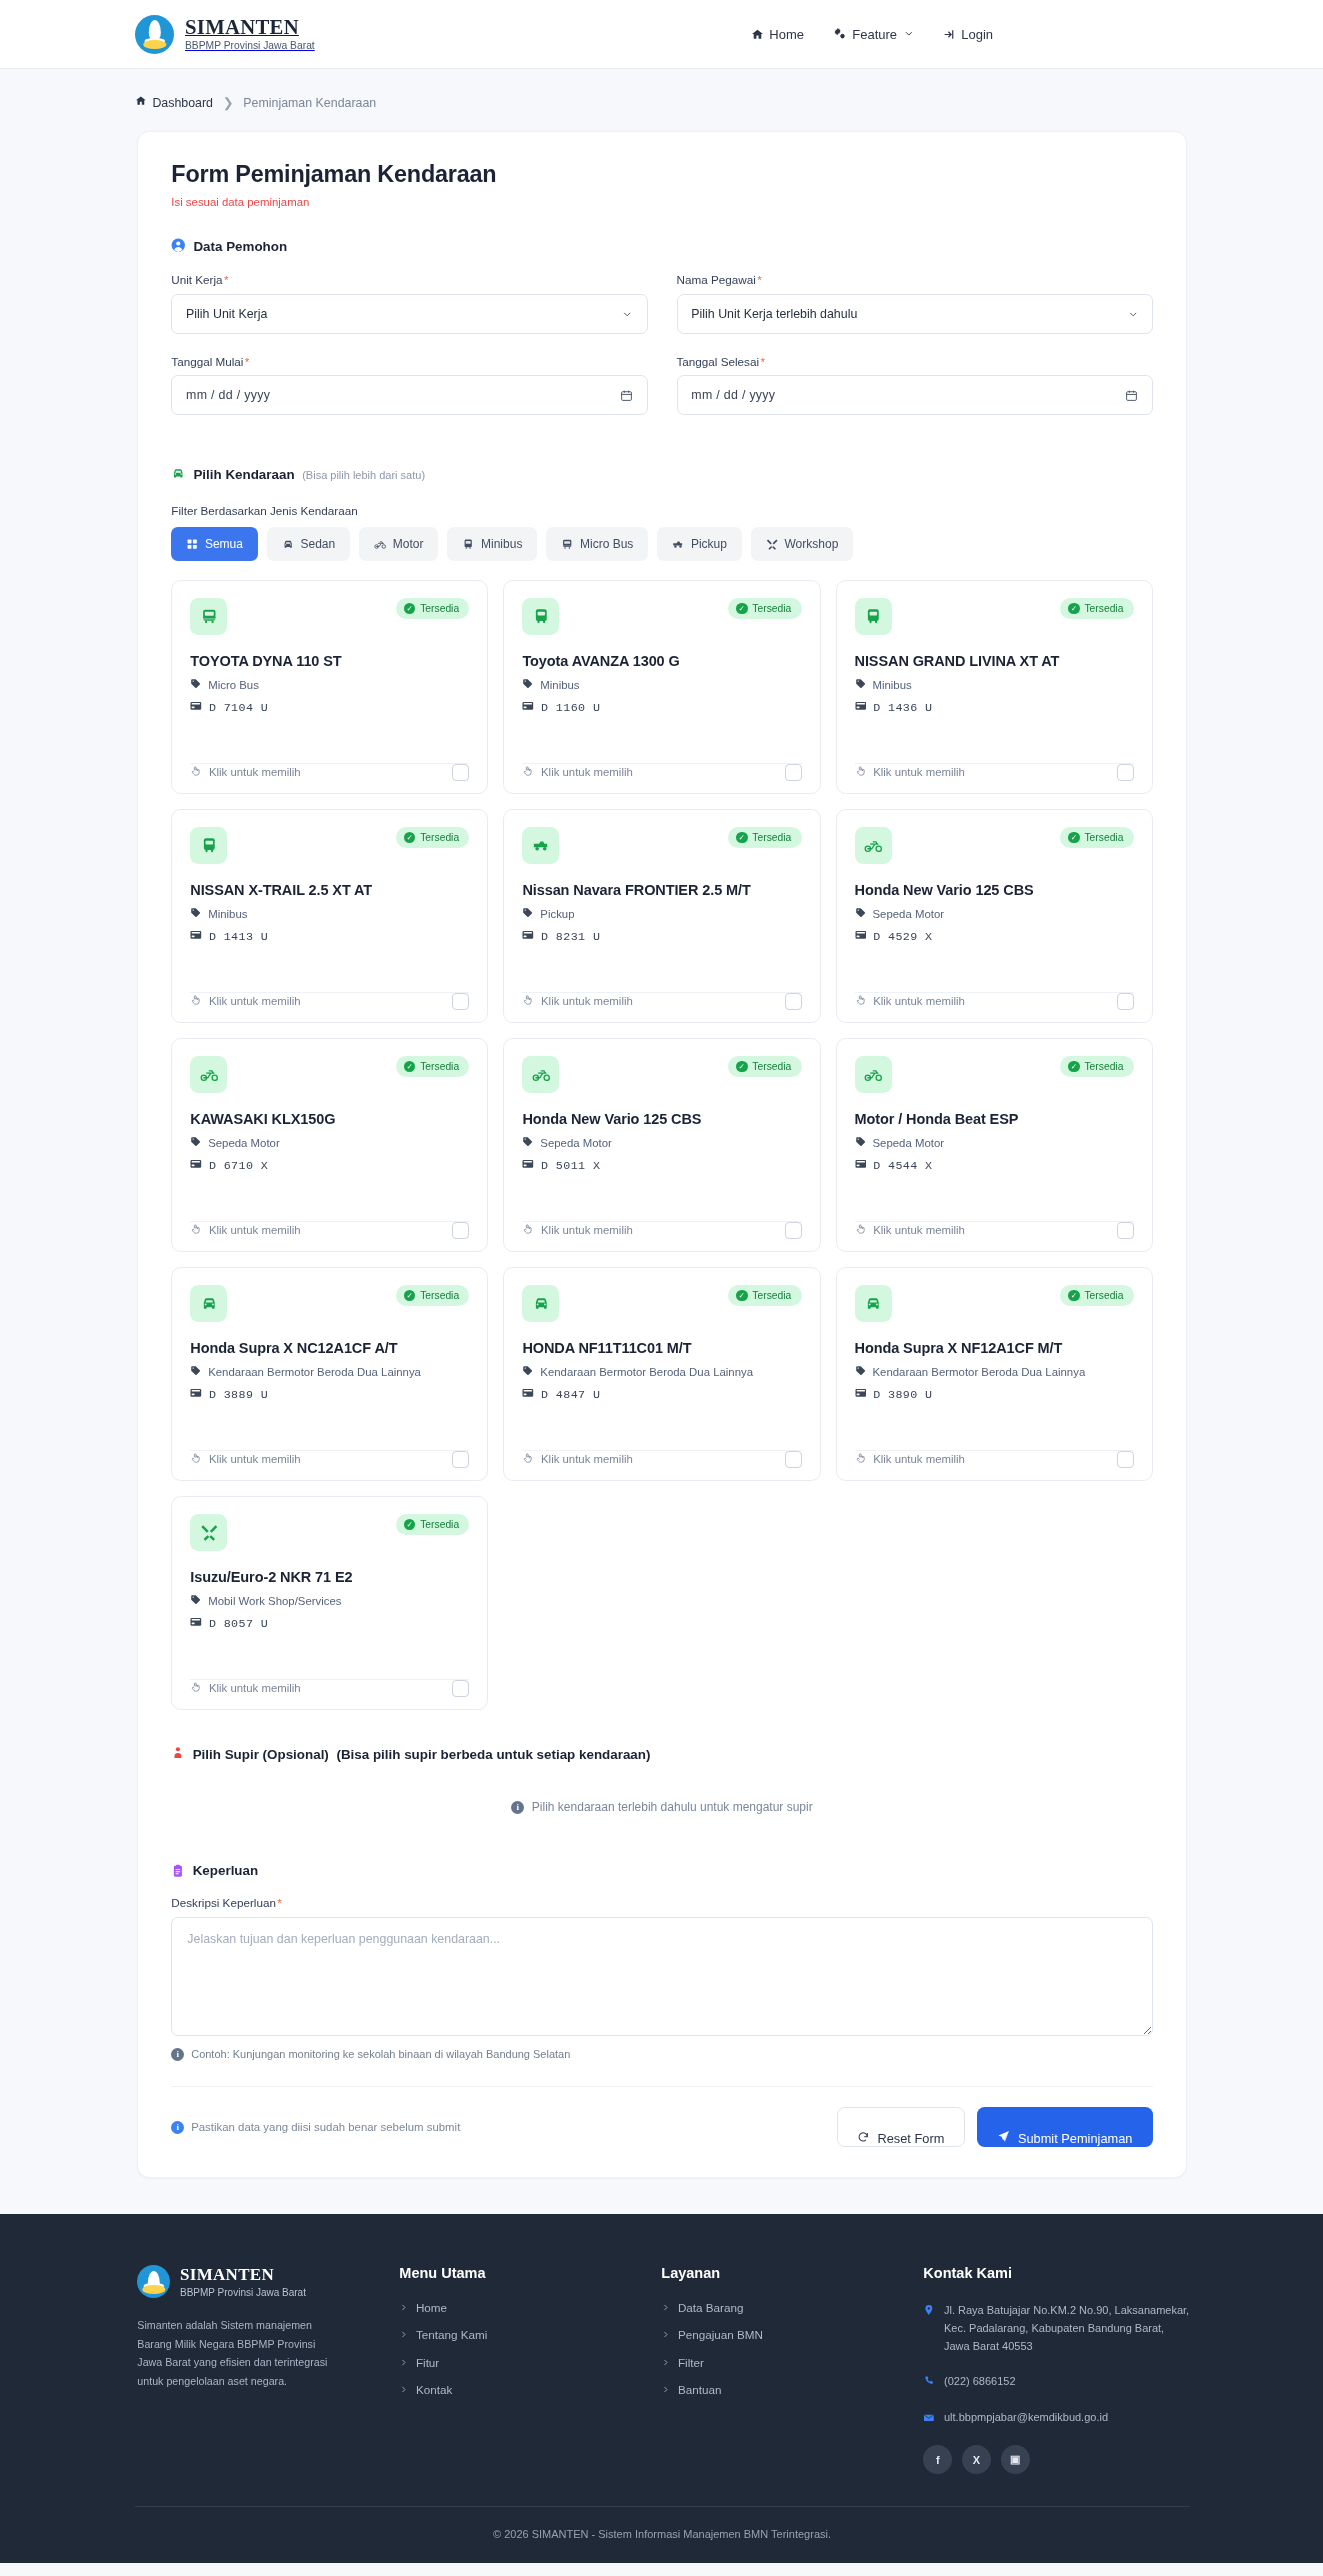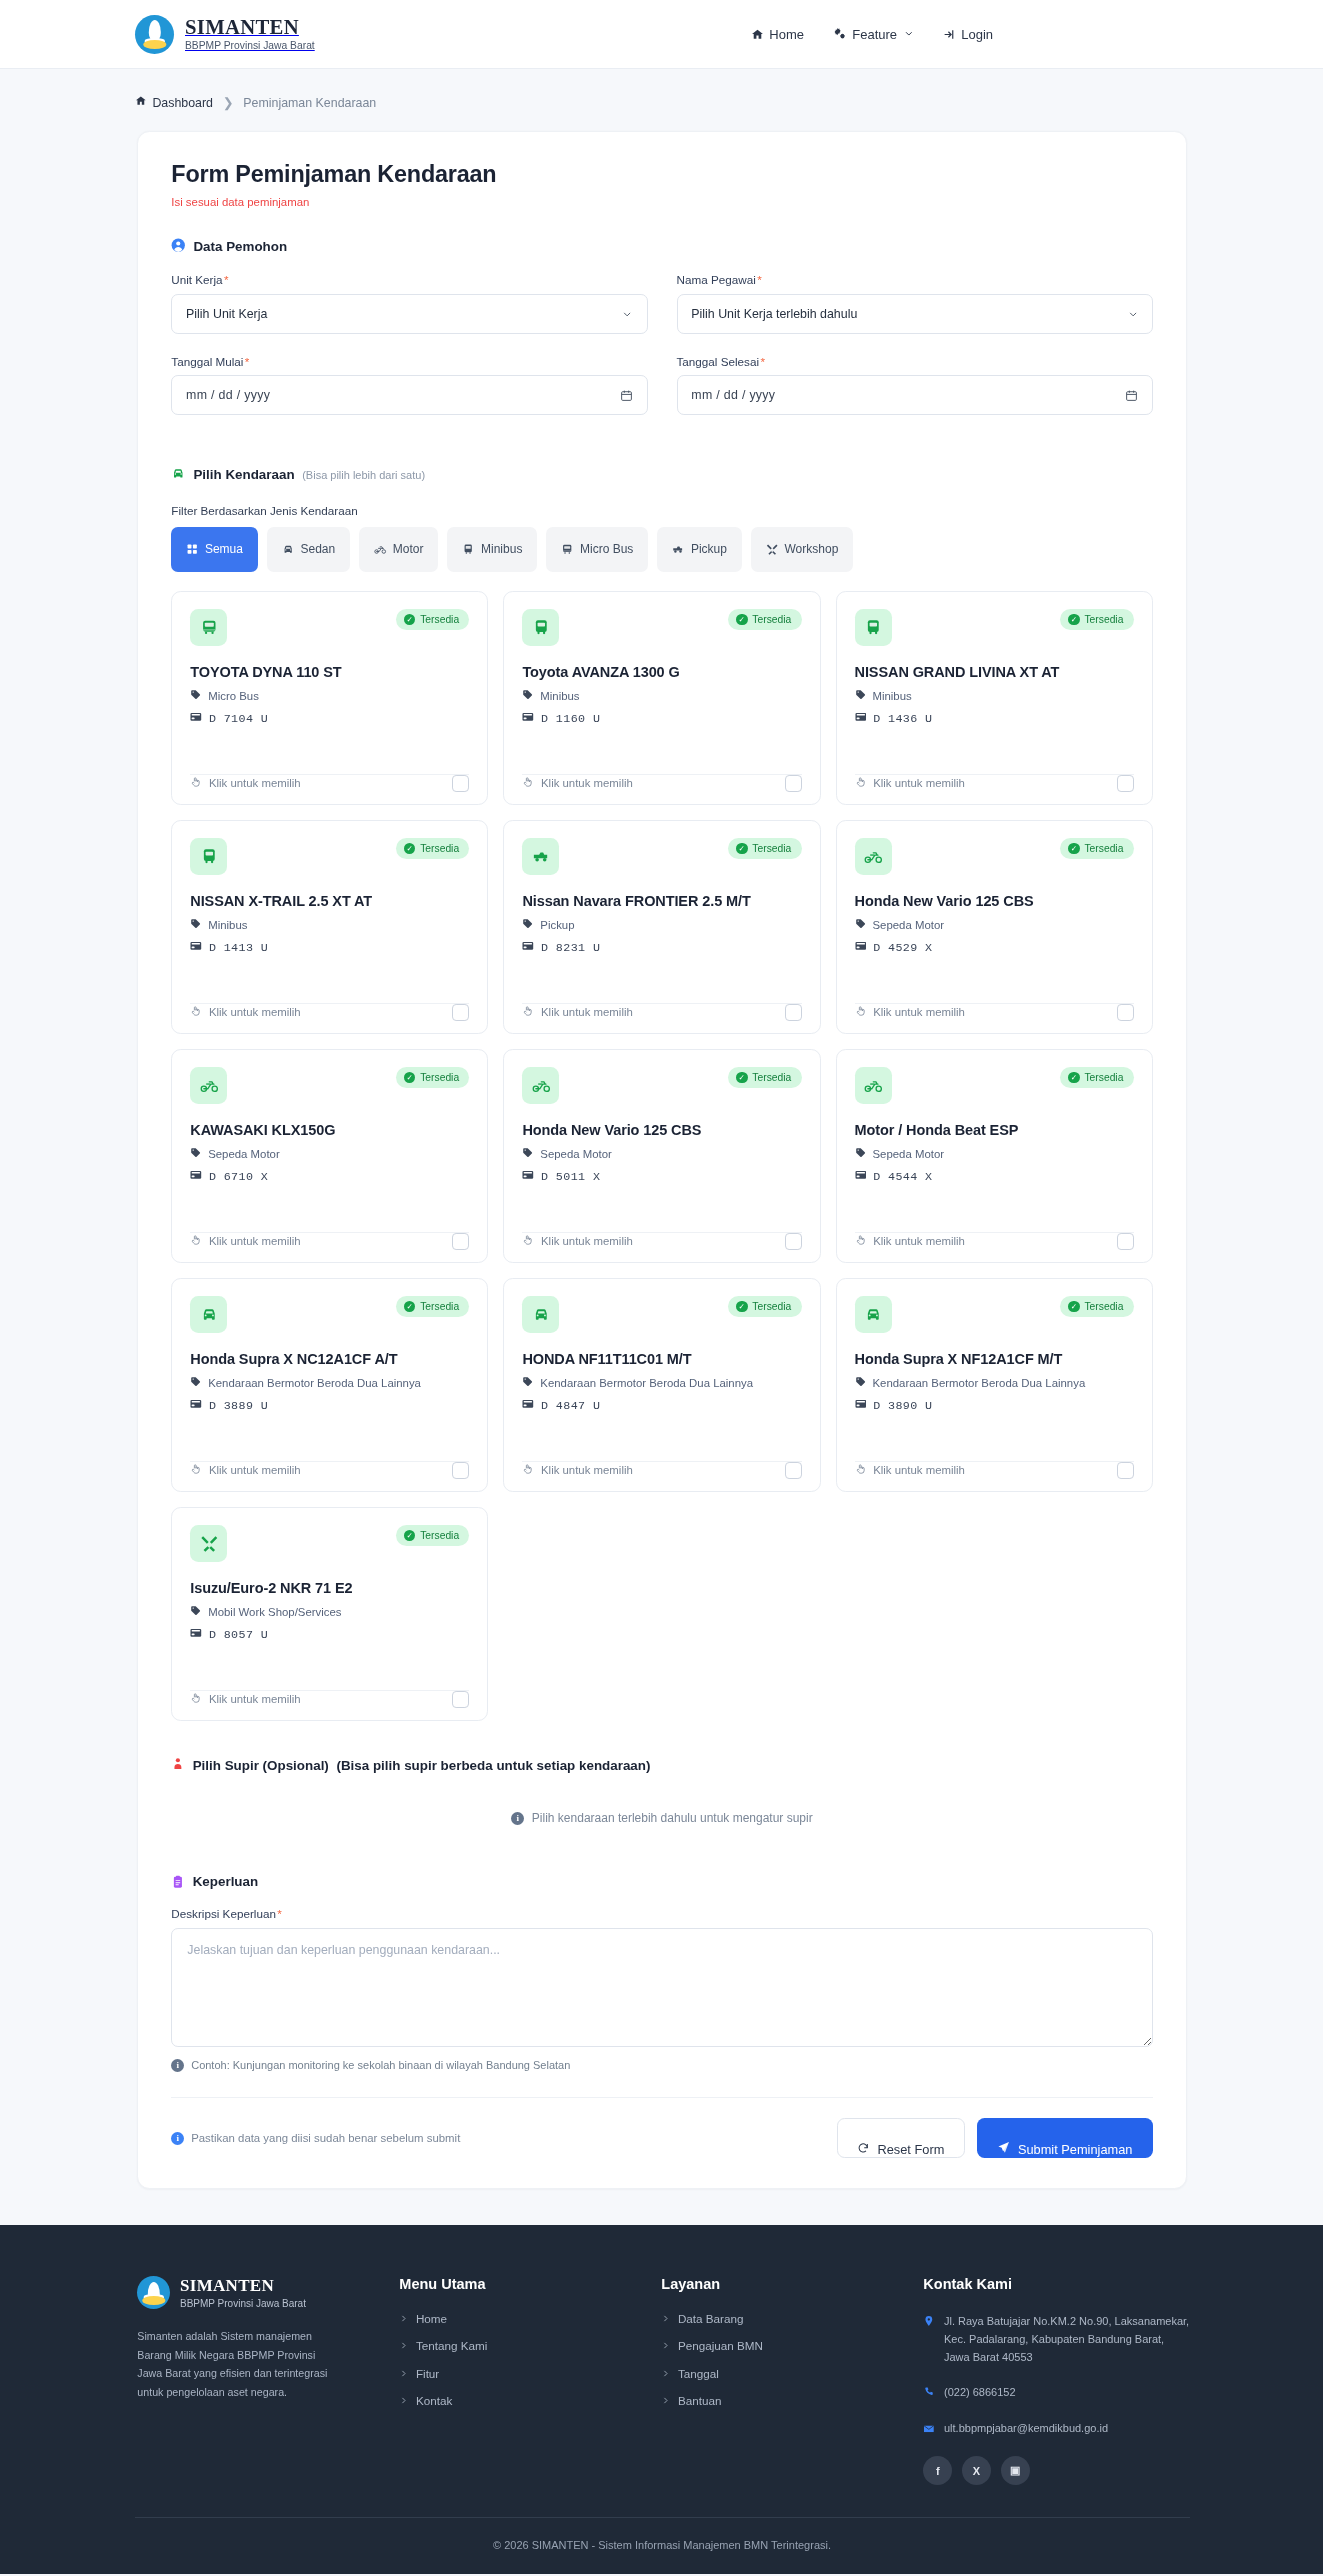--- a/index.html
+++ b/index.html
@@ -178,21 +178,21 @@
   .filter-label {
     font-size: 11.7px;
     color: #333f55;
     margin: 20.7px 0 9.7px 0;
   }
   .chips { display: flex; gap: 9px; flex-wrap: wrap; }
   .chip {
     display: inline-flex;
     align-items: center;
     gap: 6.2px;
-    height: 45px;
+    height: 34px;
     padding: 0 15px;
     border-radius: 6.9px;
     background: #f3f4f6;
     color: #414e60;
     font-size: 12px;
     cursor: pointer;
     border: none;
     font-family: "Liberation Sans", sans-serif;
   }
   .chip.active { background: #3b76ef; color: #ffffff; }
@@ -1369,21 +1369,21 @@
           <li><a href="#">
               <span><svg width="9" height="9" viewBox="0 0 24 24" fill="none" stroke="#aeb8c7" stroke-width="2.2">
                   <path d="M9 5l7 7-7 7"></path>
                 </svg></span>
               <span>Pengajuan BMN</span>
             </a></li>
           <li><a href="#">
               <span><svg width="9" height="9" viewBox="0 0 24 24" fill="none" stroke="#aeb8c7" stroke-width="2.2">
                   <path d="M9 5l7 7-7 7"></path>
                 </svg></span>
-              <span>Tanggal</span>
+              <span>Filter</span>
             </a></li>
           <li><a href="#">
               <span><svg width="9" height="9" viewBox="0 0 24 24" fill="none" stroke="#aeb8c7" stroke-width="2.2">
                   <path d="M9 5l7 7-7 7"></path>
                 </svg></span>
               <span>Bantuan</span>
             </a></li>
         </ul>
     </div>
 

